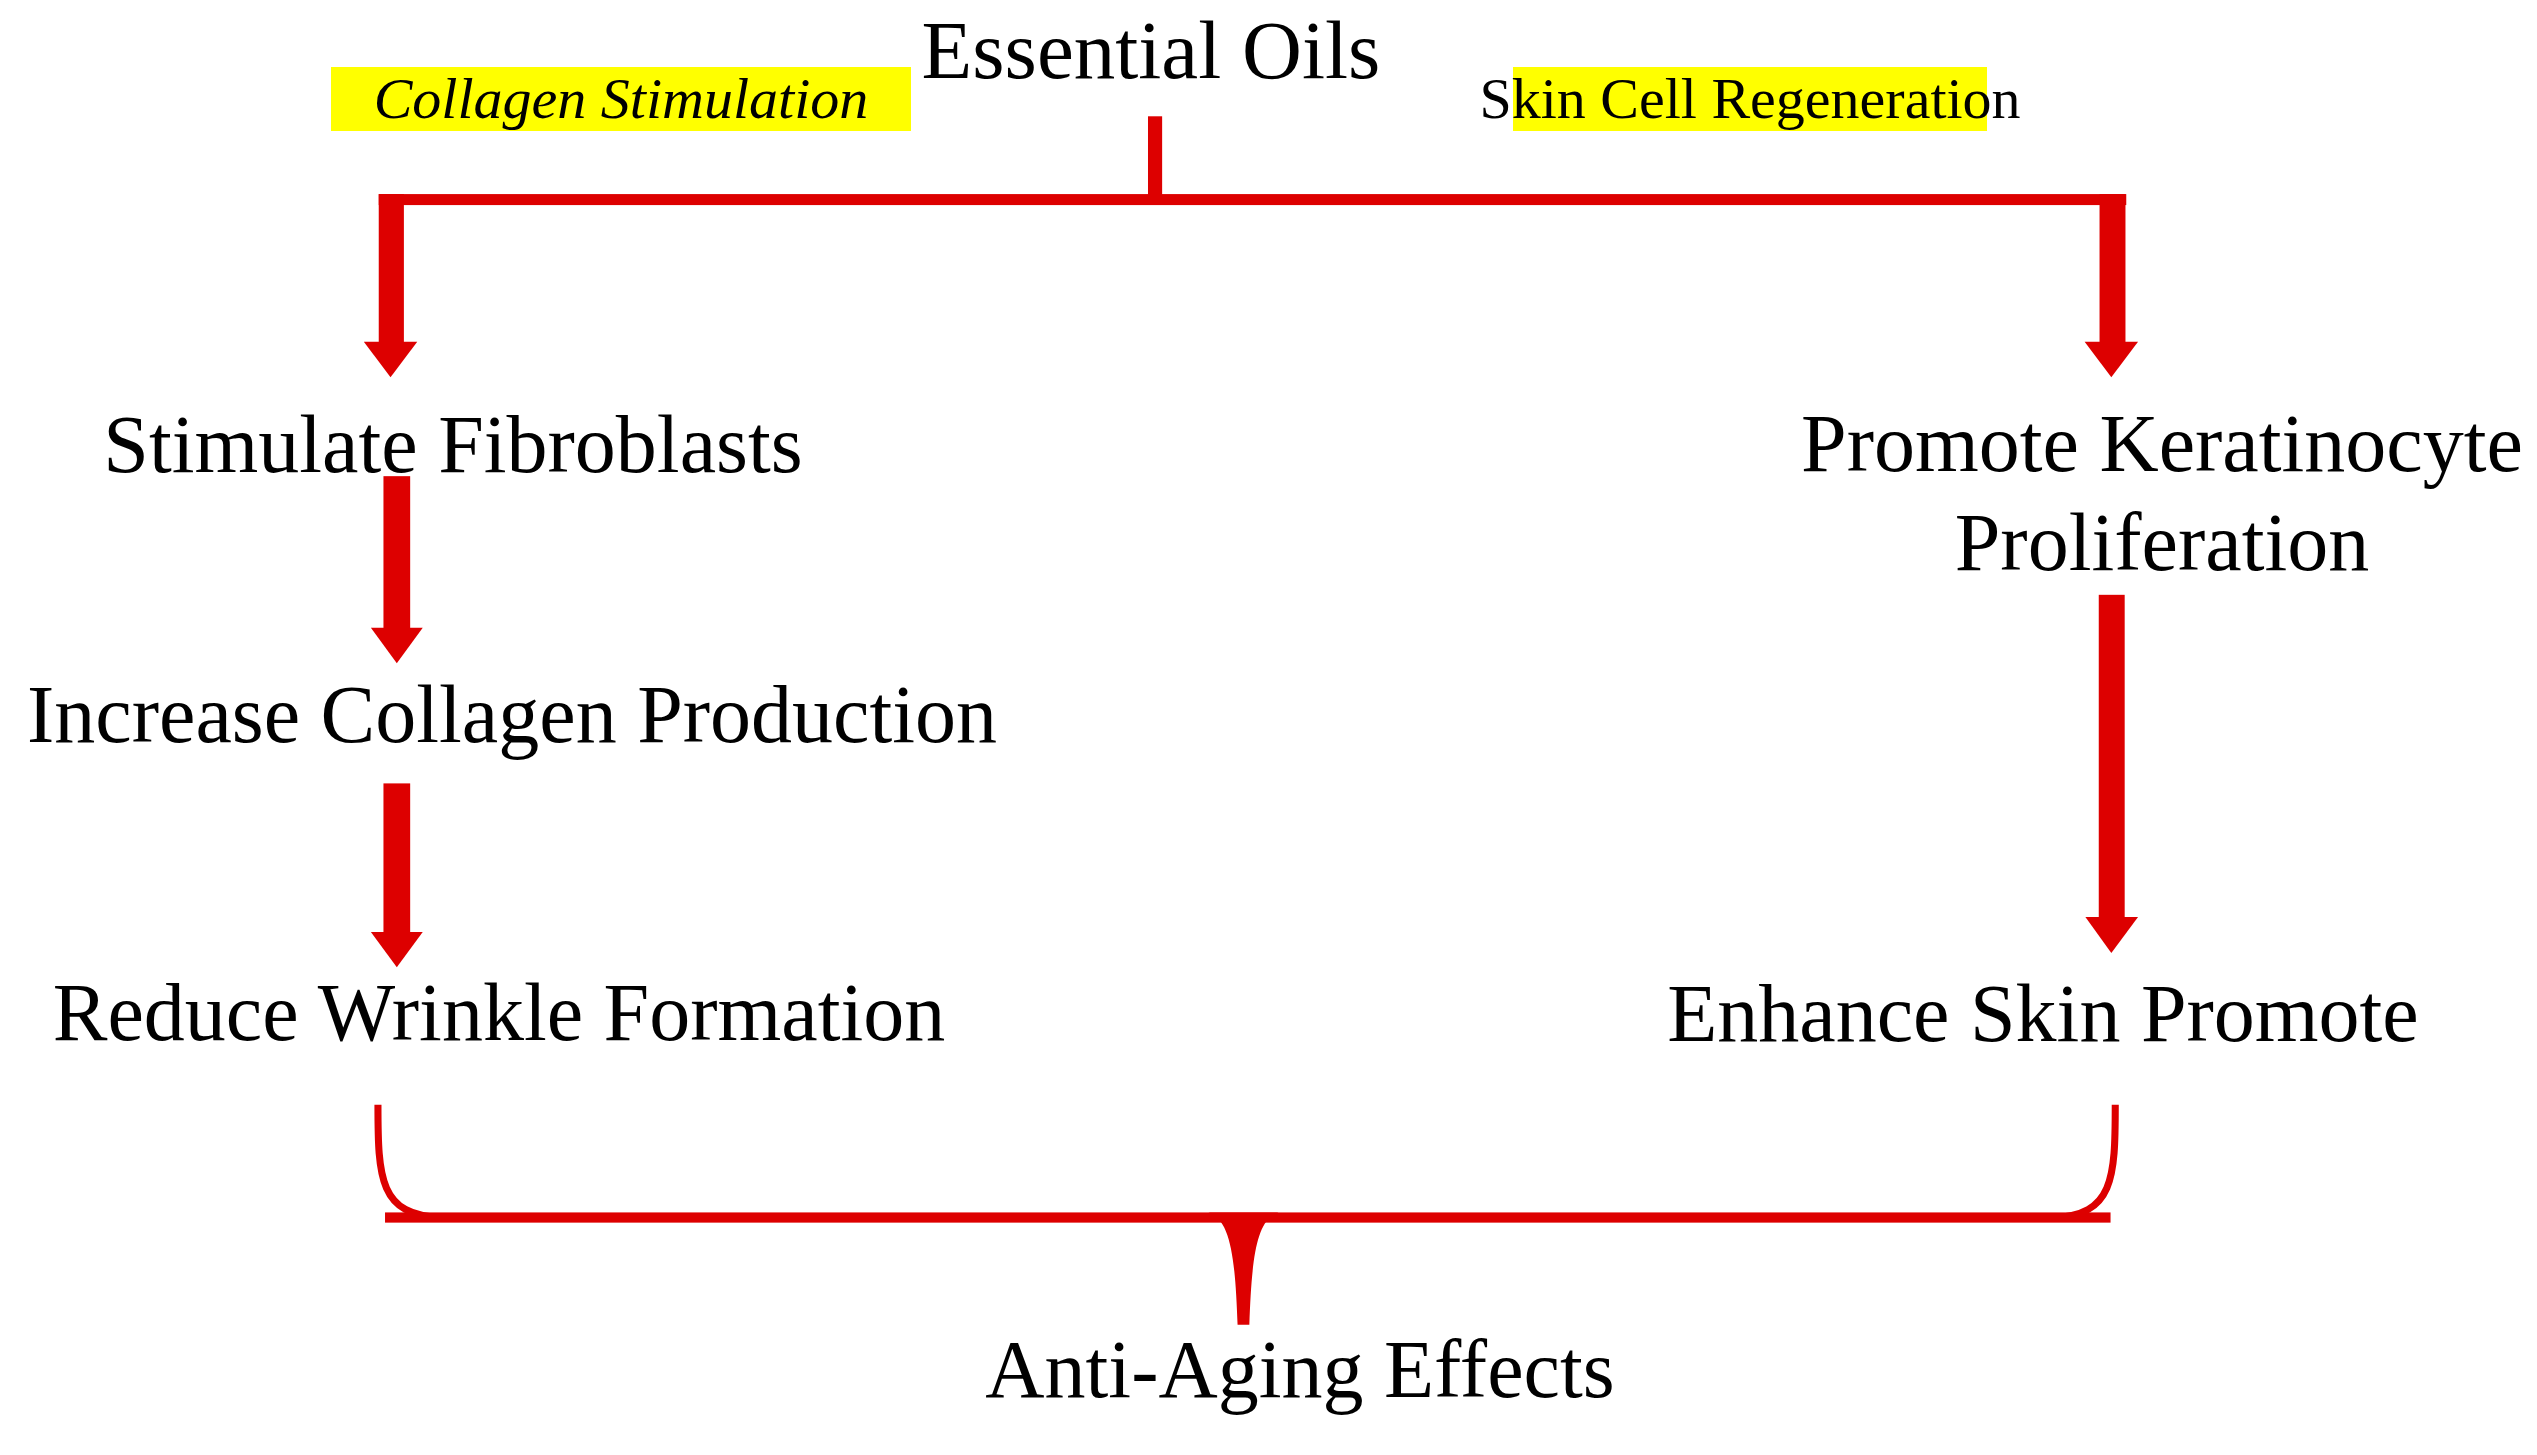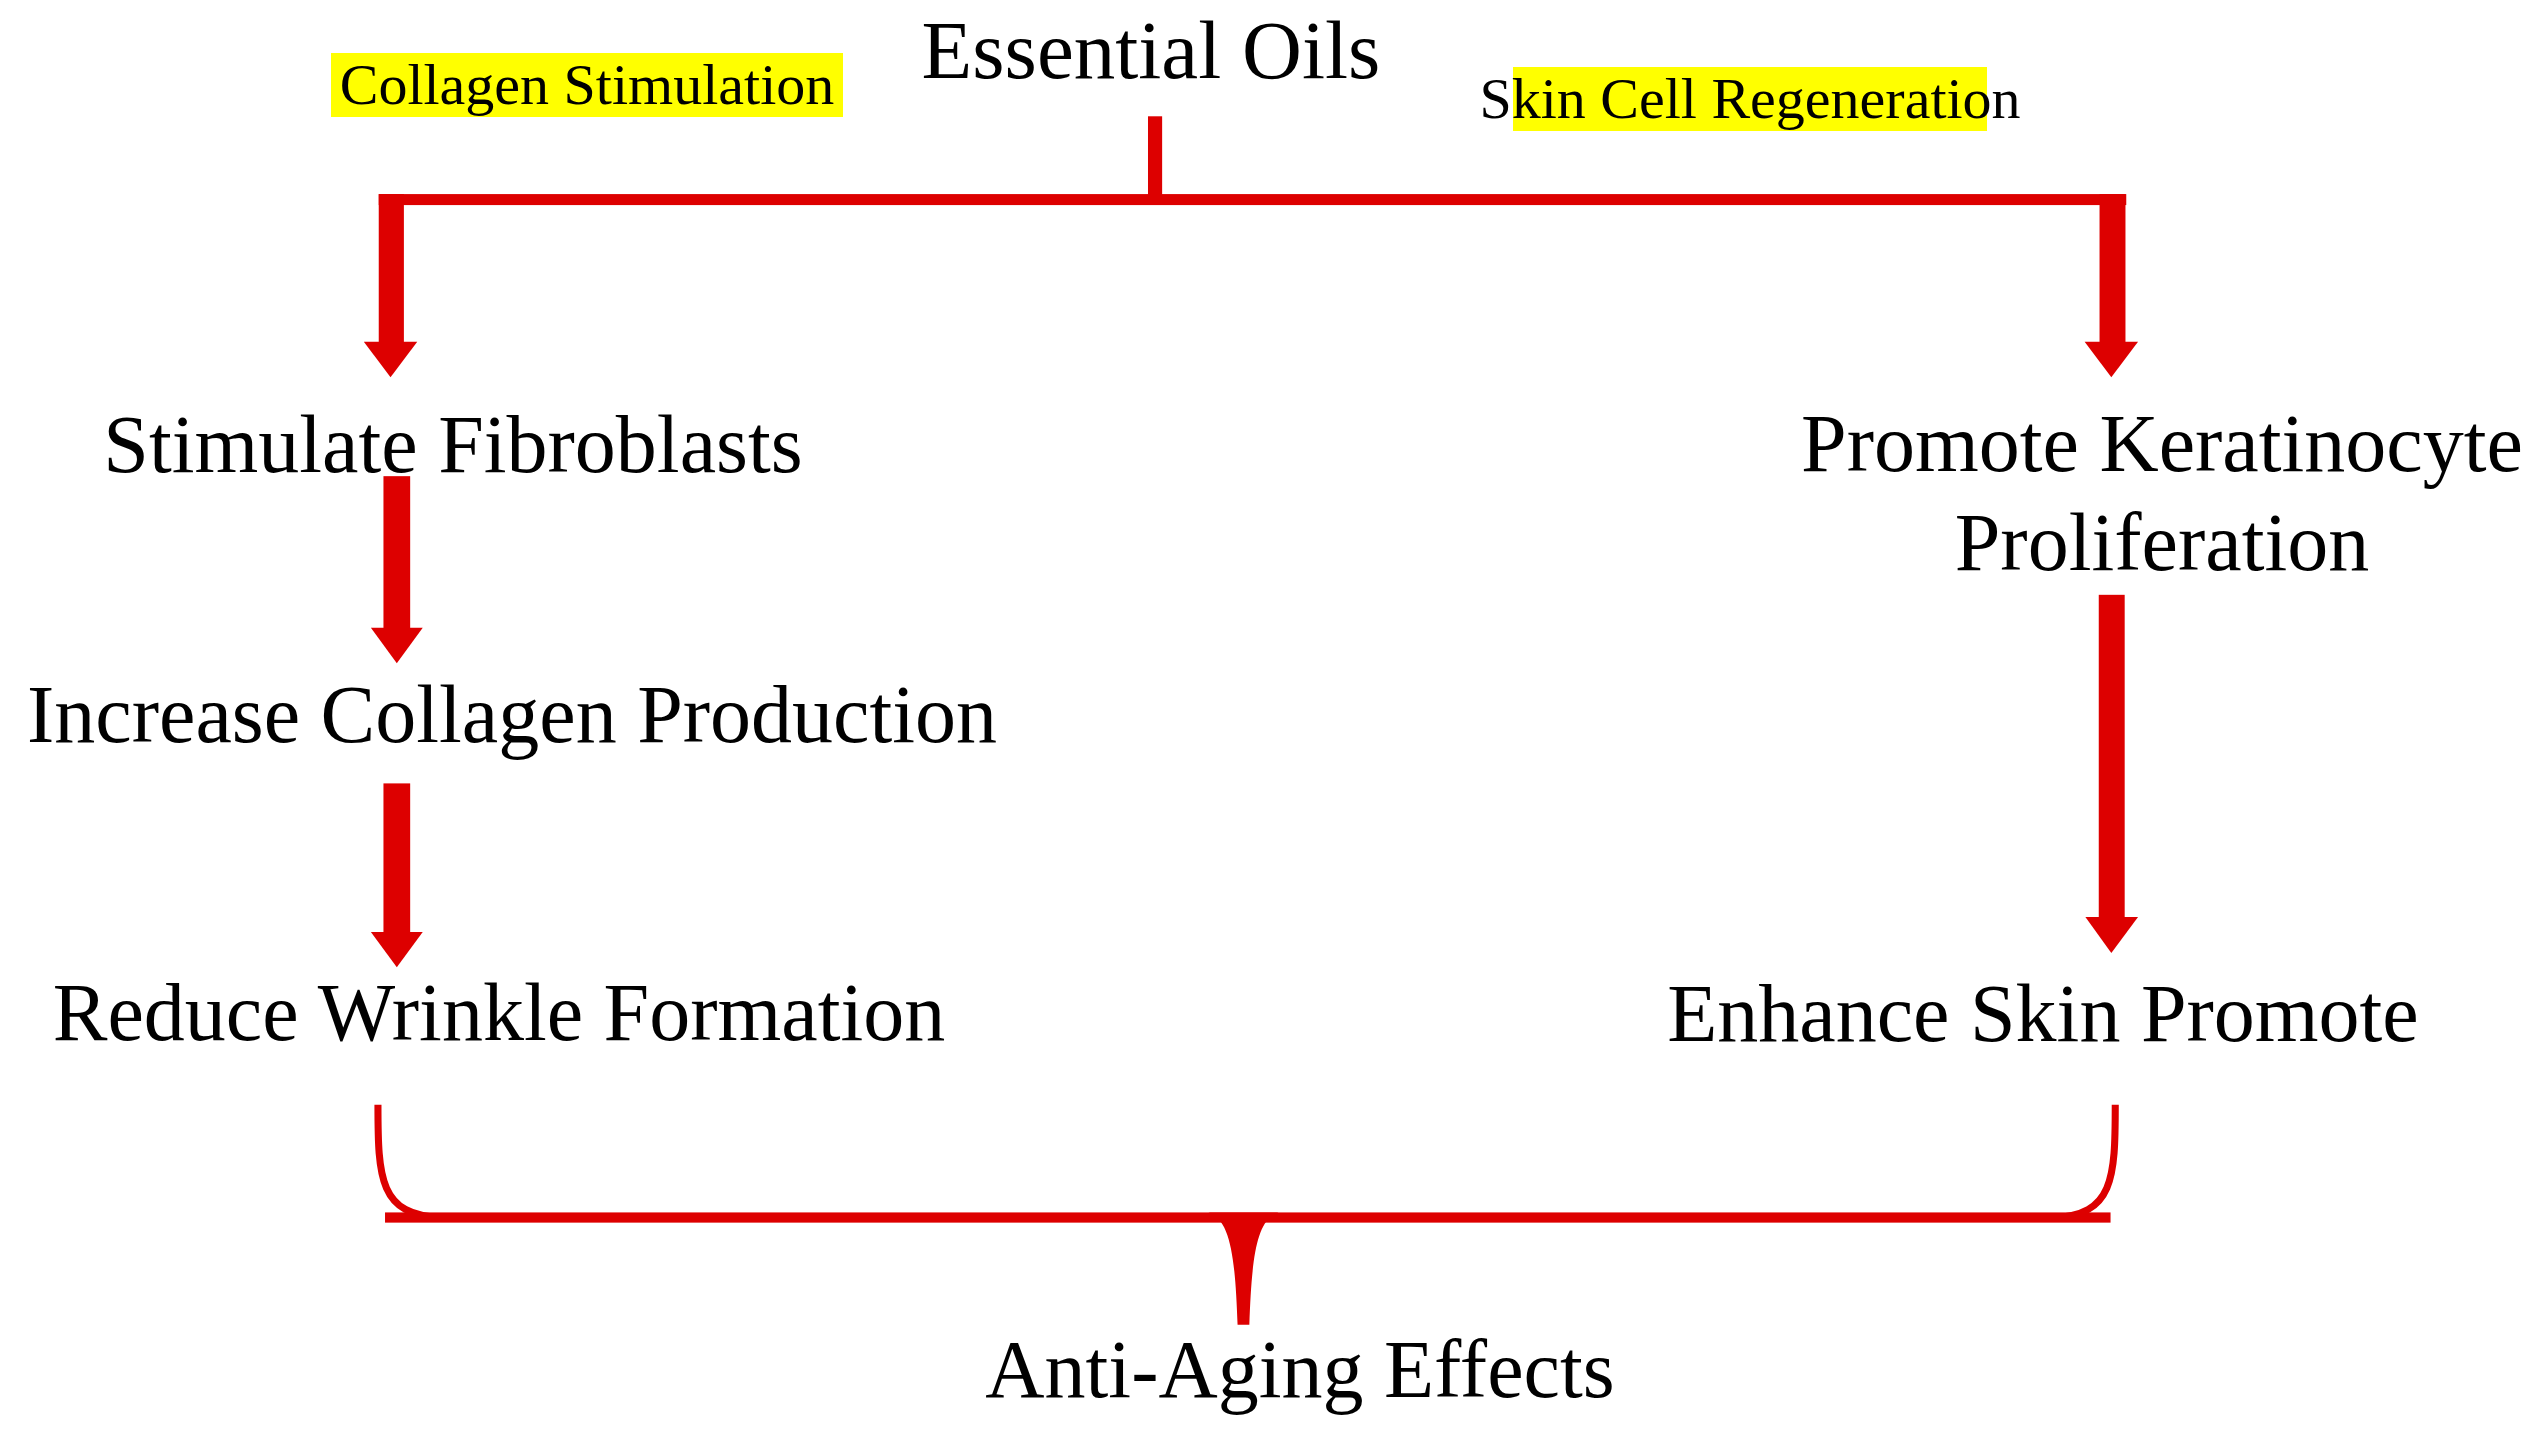--- a/index.html
+++ b/index.html
@@ -76,21 +76,21 @@
     <polygon points="2654,1167 2721,1167 2687,1213" fill="var(--arrow-red)"></polygon>
 
     <rect x="490" y="1543" width="2196" height="13" fill="var(--arrow-red)"></rect>
     <path d="M 481 1406 C 481 1500 483 1547 562 1549.5" fill="none" stroke="var(--arrow-red)" stroke-width="9"></path>
     <path d="M 2692 1406 C 2692 1500 2690 1547 2612 1549.5" fill="none" stroke="var(--arrow-red)" stroke-width="9"></path>
     <path d="M 1538 1543 C 1566 1552 1572 1600 1575 1686 L 1590 1686 C 1593 1600 1599 1552 1627 1543 Z" fill="var(--arrow-red)"></path>
   </svg>
 
   <div class="node root" style="left:1151px;top:9.4px;">Essential Oils</div>
 
-  <div class="hl" style="left:331px;top:53px;width:512px;height:64px;">Collagen Stimulation</div>
+  <div class="hl" style="left:331px;top:67px;width:580px;height:64px;font-style:italic;">Collagen Stimulation</div>
   <div class="hl" style="left:1513px;top:67px;width:474px;height:64px;">Skin Cell Regeneration</div>
 
   <div class="node" style="left:453px;top:384px;margin-top:20px;">Stimulate Fibroblasts</div>
   <div class="node" style="left:499px;top:972px;">Reduce Wrinkle Formation</div>
   <div class="node" style="left:512px;top:674px;">Increase Collagen Production</div>
 
   <div class="node wrap2" style="left:2162px;top:394px;">Promote Keratinocyte Proliferation</div>
   <div class="node" style="left:2043px;top:973px;">Enhance Skin Promote</div>
 
   <div class="node" style="left:1300px;top:1329px;">Anti-Aging Effects</div>

